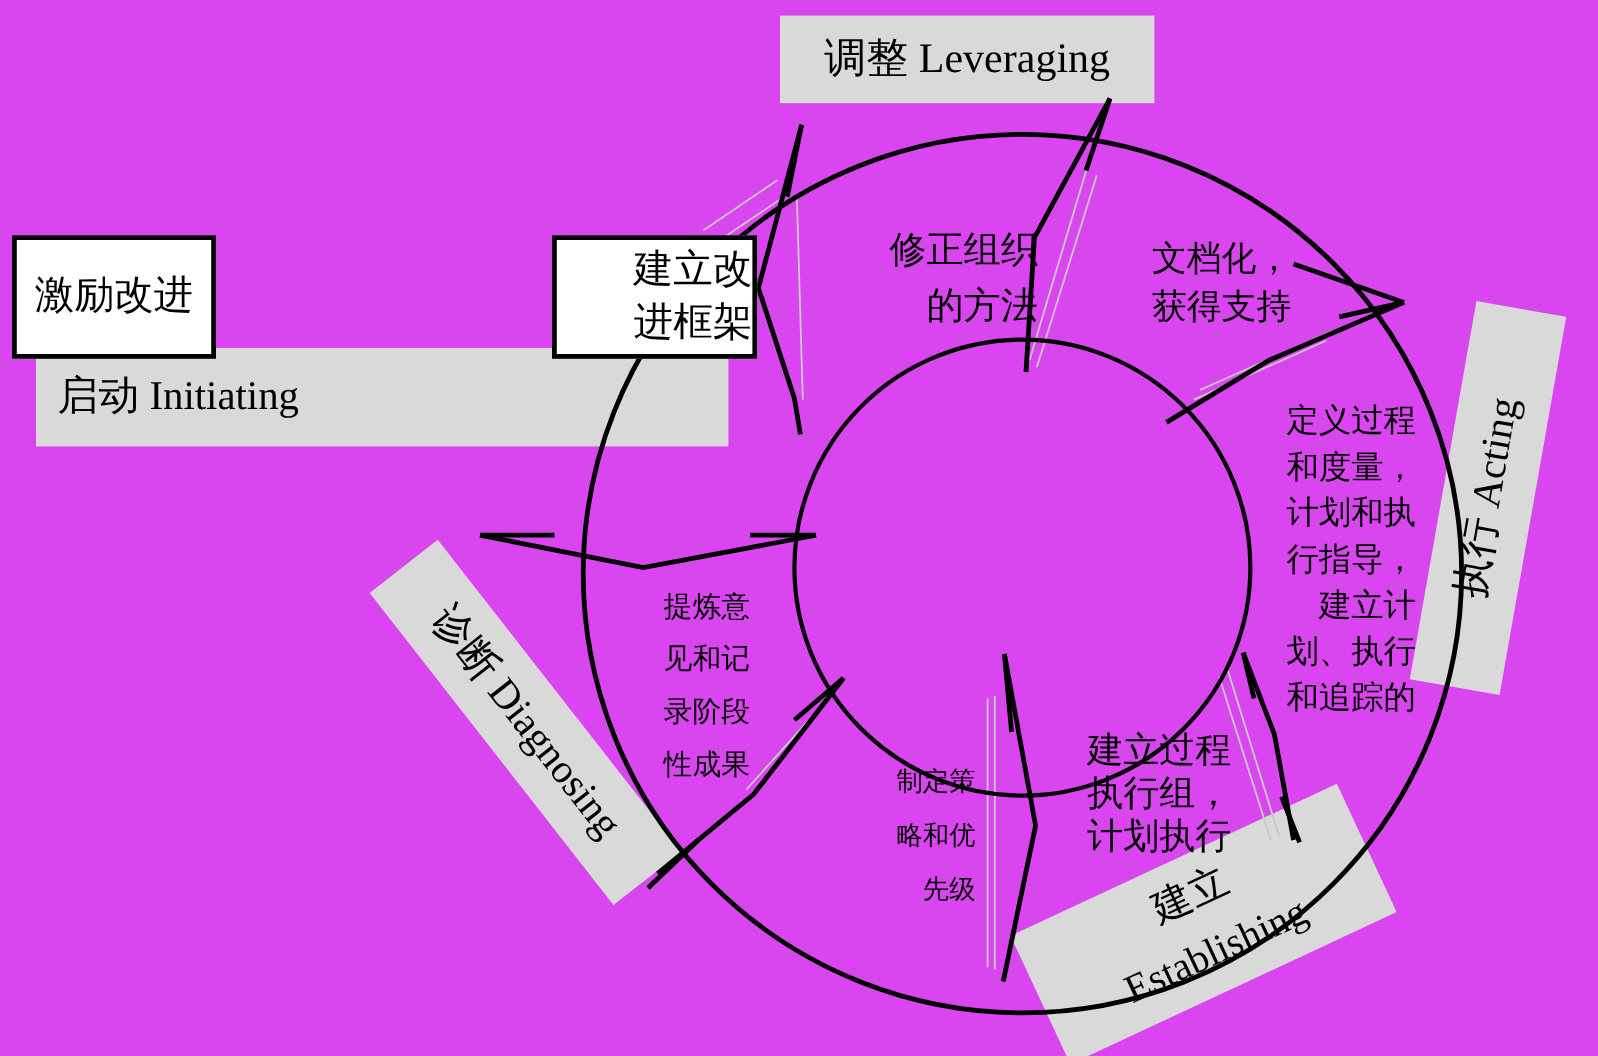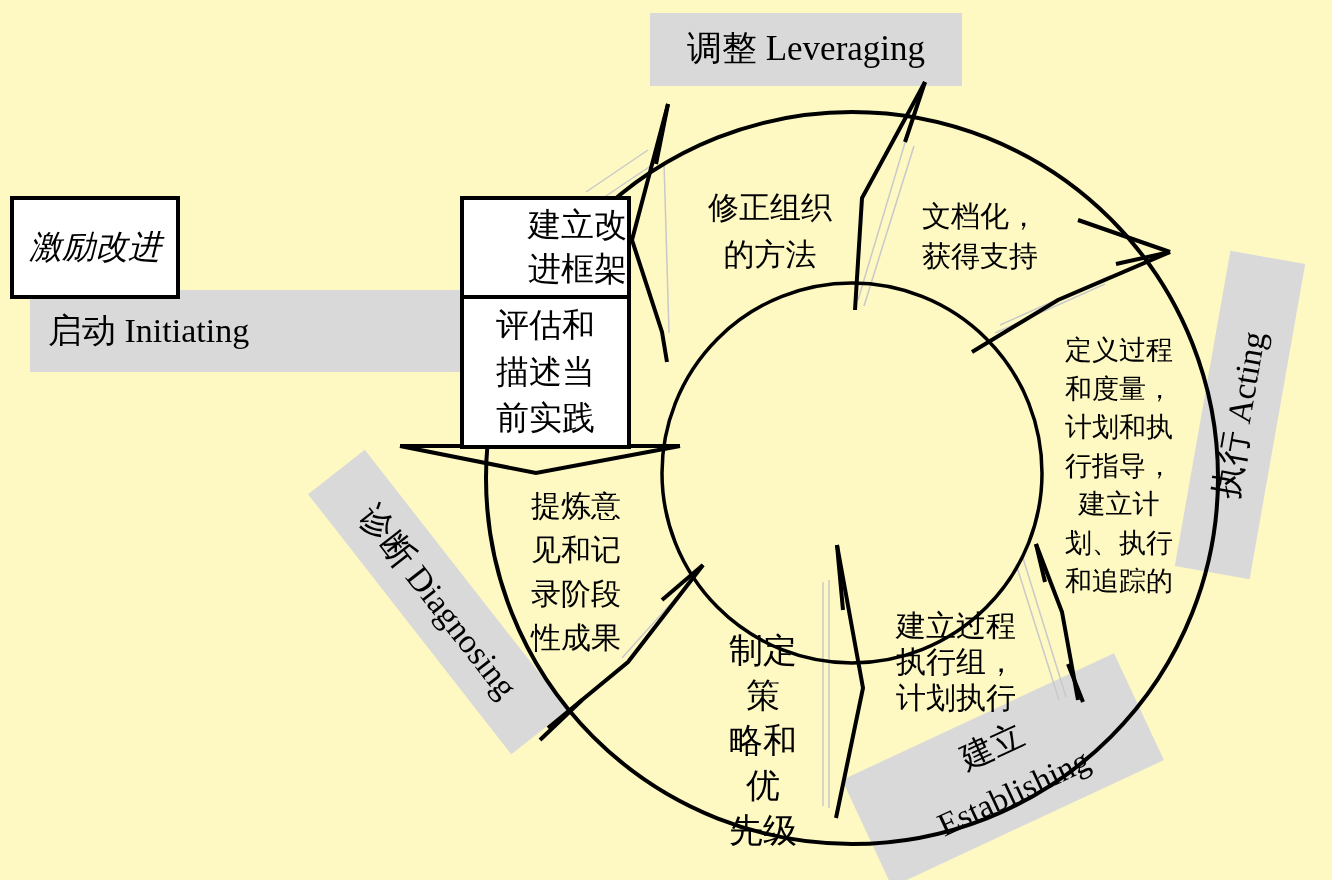--- a/index.html
+++ b/index.html
@@ -1,35 +1,35 @@
 <!DOCTYPE html>
 <html><head>
 <meta charset="utf-8">
 <style>
   html,body{margin:0;padding:0;background:#ffffff;}
   #stage{
-    position:relative;width:1332px;height:880px;background:#fef9c3;overflow:hidden;
+    position:relative;width:1332px;height:880px;background:#d946ef;overflow:hidden;
     font-family:"Liberation Serif","DejaVu Serif",serif;color:#000;
   }
   .ml{white-space:pre-line;}
   svg.layer{position:absolute;left:0;top:0;z-index:2;}
   
   .phase{
     position:absolute;background:#d9d9d9;display:flex;align-items:center;justify-content:center;
     font-size:34px;z-index:1;text-align:center;line-height:1.15;
   }
   
   .cell{
     position:absolute;border:4px solid #000;background:#fff;box-sizing:border-box;
     display:flex;align-items:center;justify-content:center;text-align:center;
     font-size:33px;line-height:1.32;z-index:3;
   }
   
   .task{
-    position:absolute;text-align:center;z-index:3;
+    position:absolute;text-align:right;z-index:3;
   }
 </style>
 </head>
 <body>
 
 <div id="stage">
 
   <div class="phase" style="left:650px;top:13px;width:312px;height:73px;font-size:35px;">
     <span class="ml">调整 Leveraging</span>
   </div>
@@ -108,54 +108,49 @@
       </g>
 
       <g>
         <path d="M400,446 L536,473 L680,446"></path>
         <path d="M400,446 L462,446"></path>
         <path d="M625,446 L680,446"></path>
       </g>
     </g>
   </svg>
 
-  <div class="cell" style="left:10px;top:196px;width:170px;height:103px;font-style:italic;">
+  <div class="cell" style="left:10px;top:196px;width:170px;height:103px;">
     <span class="ml">激励改进</span>
   </div>
   <div class="cell" style="left:460px;top:196px;width:171px;height:103px;justify-content:flex-end;">
     <span class="ml">建立改
 进框架</span>
   </div>
 
-  <div class="cell" style="left:460px;top:295px;width:171px;height:154px;line-height:1.42;">
-    <span class="ml">评估和
-描述当
-前实践</span>
-  </div>
 
   <div class="task ml" style="left:675px;top:184px;width:190px;font-size:31px;line-height:47px;">修正组织
 的方法</div>
 
   <div class="task ml" style="left:884px;top:196px;width:192px;font-size:29px;line-height:40px;">文档化，
 获得支持</div>
 
   <div class="task ml" style="left:1014px;top:331px;width:122px;font-size:27px;line-height:38.5px;margin-left:44px;">定义过程
 和度量，
 计划和执
 行指导，
 建立计
 划、执行
 和追踪的</div>
 
-  <div class="task ml" style="left:527px;top:484px;width:98px;font-size:30px;line-height:44px;">提炼意
+  <div class="task ml" style="left:527px;top:484px;width:98px;font-size:24px;line-height:44px;">提炼意
 见和记
 录阶段
 性成果</div>
 
-  <div class="task ml" style="left:713px;top:628px;width:100px;font-size:34px;line-height:45px;">制定策
+  <div class="task ml" style="left:713px;top:628px;width:100px;font-size:22px;line-height:45px;">制定策
 略和优
 先级</div>
 
   <div class="task ml" style="left:886px;top:608px;width:140px;font-size:30px;line-height:36px;">建立过程
 执行组，
 计划执行</div>
 
 </div>
 
 </body></html>

